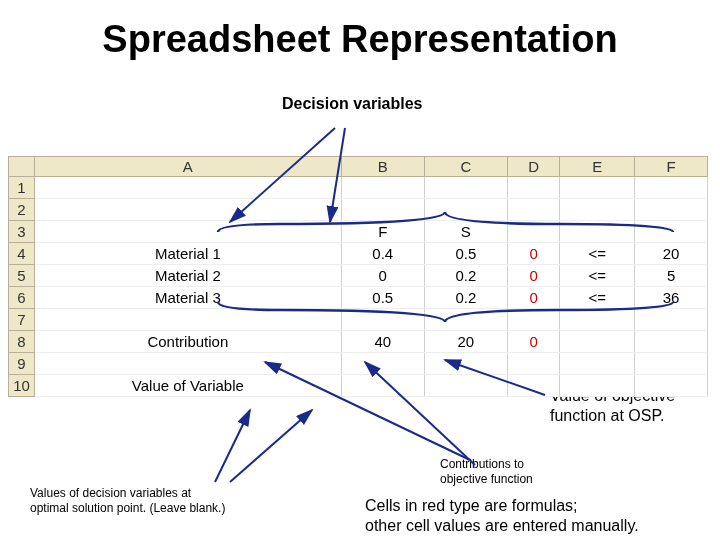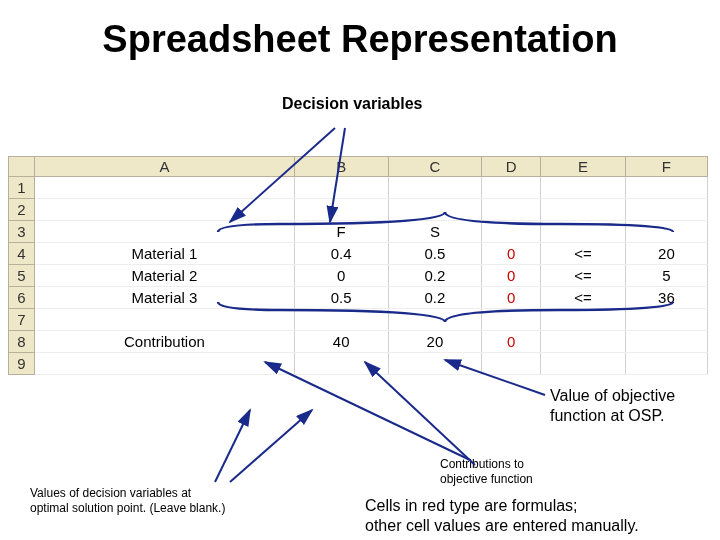--- a/index.html
+++ b/index.html
@@ -207,20 +207,29 @@
         </tr>
         <tr>
           <th class="rowhdr">9</th>
           <td class="left"></td>
           <td></td>
           <td></td>
           <td></td>
           <td class="left"></td>
           <td></td>
         </tr>
+        <tr>
+          <th class="rowhdr">10</th>
+          <td class="left">Value of Variable</td>
+          <td></td>
+          <td></td>
+          <td></td>
+          <td class="left"></td>
+          <td></td>
+        </tr>
       </tbody>
   </table>
 </div>
 
 <svg class="overlay">
   <defs>
     <marker id="ah" markerWidth="10" markerHeight="10" refX="8" refY="3" orient="auto">
       <path d="M0,0 L9,3 L0,6 Z" fill="#1a2a8a"></path>
     </marker>
   </defs>

